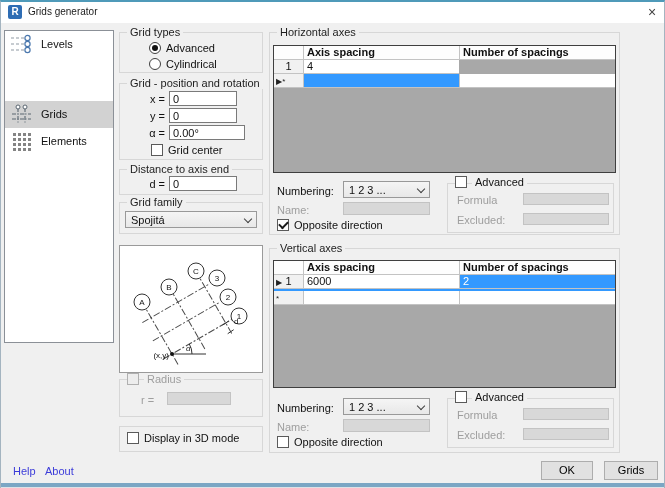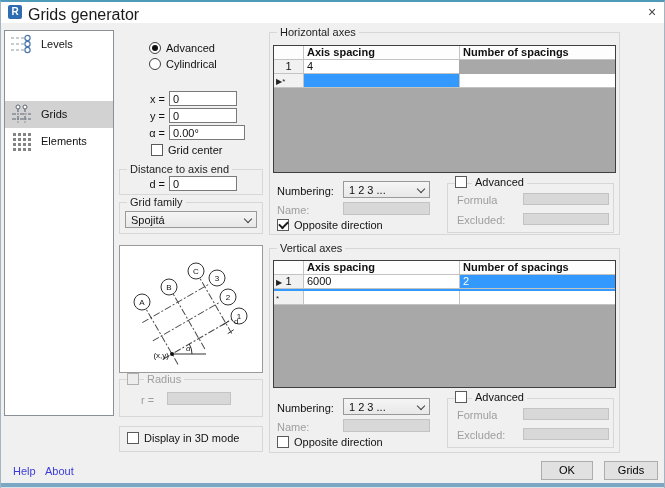--- a/index.html
+++ b/index.html
@@ -7,25 +7,25 @@
   body { font-family:"Liberation Sans", sans-serif; font-size:11px; color:#111; }
   #window {
     position:relative; width:665px; height:488px; background:#f0f0f0;
     border-left:1px solid #a4b4c0; border-right:1px solid #a4b4c0;
     border-top:2px solid #4f9ab9; overflow:hidden;
   }
   
   .titlebar { position:absolute; left:0; top:0; width:100%; height:21px; background:#ffffff; }
   .app-icon { position:absolute; left:7px; top:3px; width:14px; height:14px; background:#2e6db4;
     border-radius:2px; color:#fff; font-weight:bold; font-size:10px; text-align:center; line-height:14px; }
-  .title-text { position:absolute; left:27px; top:4px; font-size:16px; color:#1a1a1a; }
+  .title-text { position:absolute; left:27px; top:4px; font-size:10px; color:#1a1a1a; }
   .close-btn { position:absolute; left:641px; top:1px; width:20px; height:19px; text-align:center;
     font-size:14px; line-height:18px; color:#444; cursor:default; }
   
-  .sidebar { position:absolute; left:3px; top:28px; width:110px; height:386px; background:#fff;
+  .sidebar { position:absolute; left:3px; top:28px; width:110px; height:313px; background:#fff;
     border:1px solid #8b9097; }
   .side-item { position:relative; height:27px; width:100%; }
   .side-item.selected { background:#d2d2d2;margin-top:43px; }
   .side-item .ic { position:absolute; left:5px; top:3px; }
   .side-item .lbl { position:absolute; left:36px; top:7px; color:#111; }
   
   .group { position:absolute; border:1px solid #d7d7d7; }
   .glabel { position:absolute; top:-7px; left:7px; background:#f0f0f0; padding:0 3px; color:#1d1d1d; white-space:nowrap; }
   
   .tb { position:absolute; background:#fff; border:1px solid #7a7a7a; height:15px; font-size:11px;
@@ -132,25 +132,31 @@
               <rect x="8" y="17" width="3" height="3"></rect>
               <rect x="13" y="17" width="3" height="3"></rect>
               <rect x="18" y="17" width="3" height="3"></rect>
           </g>
         </svg>
       </span>
       <span class="lbl">Elements</span>
     </div>
   </div>
 
+  <div class="group" style="left:118px; top:30px; width:144px; height:41px;">
+    <span class="glabel">Grid types</span>
+  </div>
   <span class="radio checked" style="left:148px; top:40px;"></span>
   <span class="flabel" style="left:165px; top:40px;">Advanced</span>
   <span class="radio" style="left:148px; top:56px;"></span>
   <span class="flabel" style="left:165px; top:56px;">Cylindrical</span>
 
+  <div class="group" style="left:118px; top:81px; width:144px; height:77px;">
+    <span class="glabel">Grid - position and rotation</span>
+  </div>
   <span class="flabel" style="left:118px; top:91px; width:46px; text-align:right;">x =</span>
   <span class="tb" style="left:168px; top:89px; width:68px;">0</span>
   <span class="flabel" style="left:118px; top:108px; width:46px; text-align:right;">y =</span>
   <span class="tb" style="left:168px; top:106px; width:68px;">0</span>
   <span class="flabel" style="left:118px; top:125px; width:46px; text-align:right;">α =</span>
   <span class="tb" style="left:168px; top:123px; width:76px;">0.00°</span>
   <span class="cb" style="left:150px; top:142px;"></span>
   <span class="flabel" style="left:167px; top:142px;">Grid center</span>
 
   <div class="group" style="left:118px; top:167px; width:144px; height:26px;">

